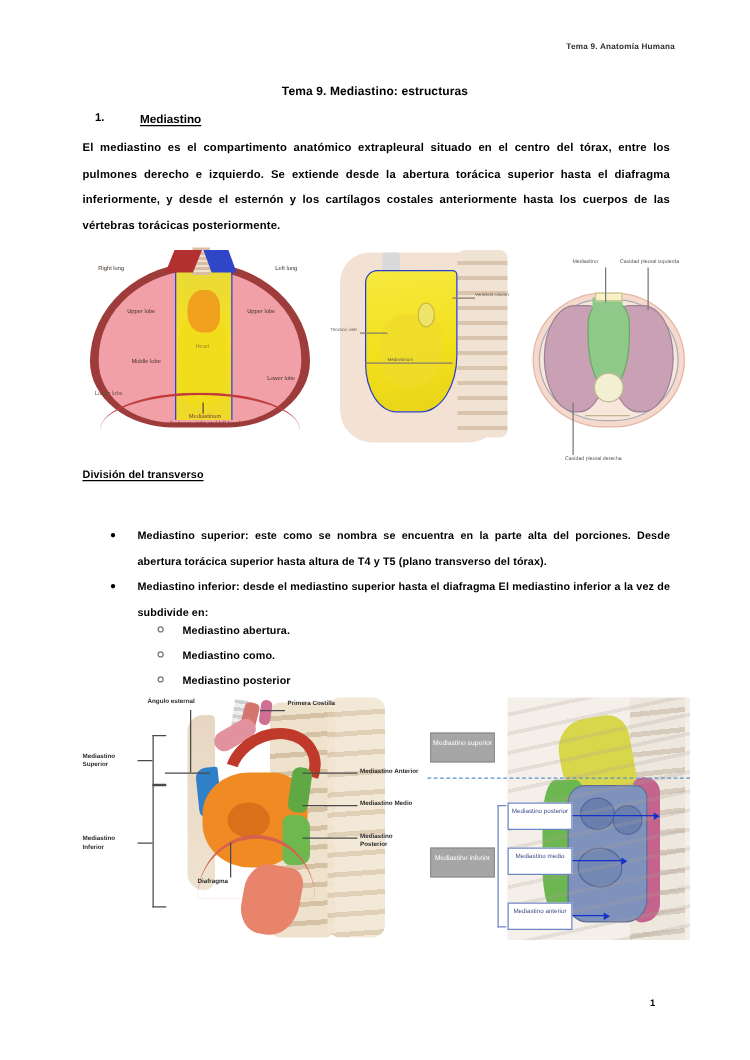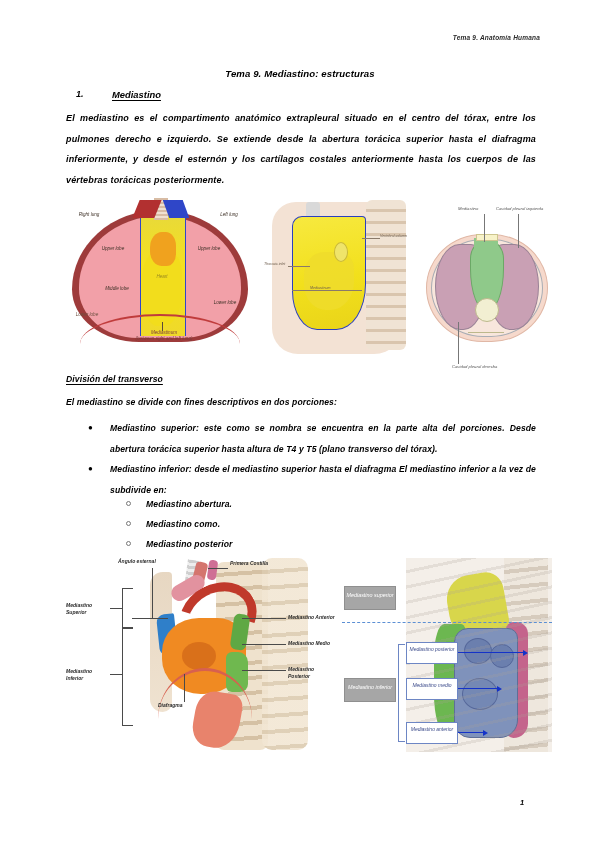--- a/index.html
+++ b/index.html
@@ -1,21 +1,21 @@
 <!DOCTYPE html>
 <html><head>
 <meta charset="utf-8">
 <style>
   html,body{margin:0;padding:0;}
   body{
     width:600px;height:848px;background:#ffffff;
     font-family:"Liberation Sans", sans-serif;
     color:#000;overflow:hidden;position:relative;
   }
-  .page{position:relative;width:600px;height:624px;box-sizing:border-box;font-style:italic;}
+  .page{position:relative;width:600px;height:624px;box-sizing:border-box;}
 
   .hdr{
     position:absolute;top:34px;right:60px;
     font-size:6.5px;font-weight:bold;color:#2b2b2b;letter-spacing:.2px;
   }
 
   .doc-title{
     position:absolute;top:68px;left:0;width:600px;text-align:center;
     font-size:9.6px;font-weight:bold;letter-spacing:.1px;
   }
@@ -366,21 +366,20 @@
     </div>
     <div class="f3-lead" style="left:100px;top:20px;height:34px;"></div>
 
     <div class="f3-txt" style="left:34px;top:170px;">
       <span>Cavidad pleural derecha</span>
     </div>
     <div class="f3-lead" style="left:40px;top:128px;height:42px;"></div>
   </div>
 
   <div class="sub-head" style="top:374px;">División del transverso</div>
-  <div class="lead" style="top:397px;">El mediastino se divide con fines descriptivos en dos porciones:</div>
 
   <div class="bullet" style="left:110px;top:418px;width:426px;">
     <span class="dot">●</span>
     <span>Mediastino superior: este como se nombra se encuentra en la parte alta del porciones. Desde abertura torácica superior hasta altura de T4 y T5 (plano transverso del tórax).</span>
   </div>
 
   <div class="bullet" style="left:110px;top:459px;width:426px;">
     <span class="dot">●</span>
     <span>Mediastino inferior: desde el mediastino superior hasta el diafragma El mediastino inferior a la vez de subdivide en:</span>
   </div>

